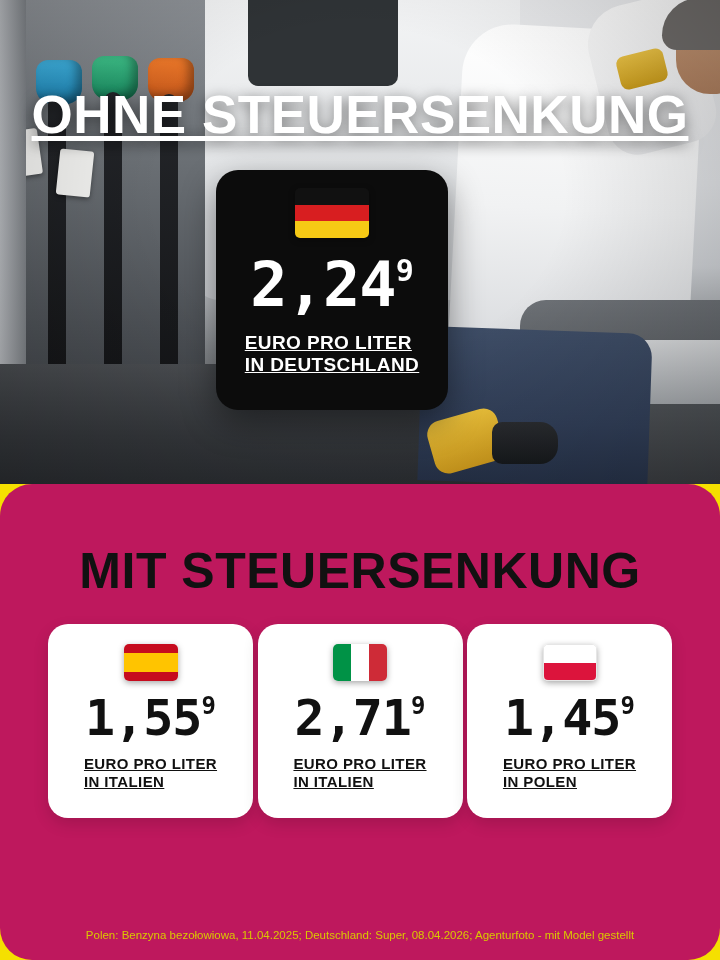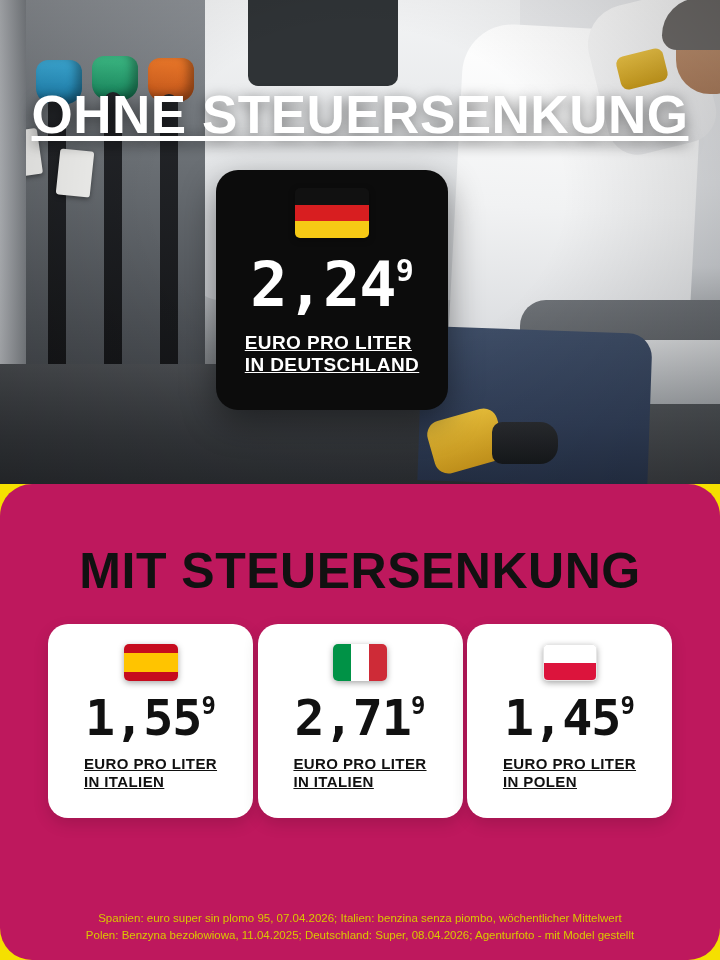--- a/index.html
+++ b/index.html
@@ -421,18 +421,17 @@
         </div>
         <div class="sub">
           <div>EURO PRO LITER</div>
           <div>IN POLEN</div>
         </div>
       </div>
 
     </div>
 
     <div class="footnote">
-      <div>Spanien: euro super sin plomo 95, 07.04.2026; Italien: benzina senza piombo, wöchentlicher Mittelwert</div>
       <div>Polen: Benzyna bezołowiowa, 11.04.2025; Deutschland: Super, 08.04.2026; Agenturfoto - mit Model gestellt</div>
     </div>
   </div>
 
 </div>
 
 </body></html>

